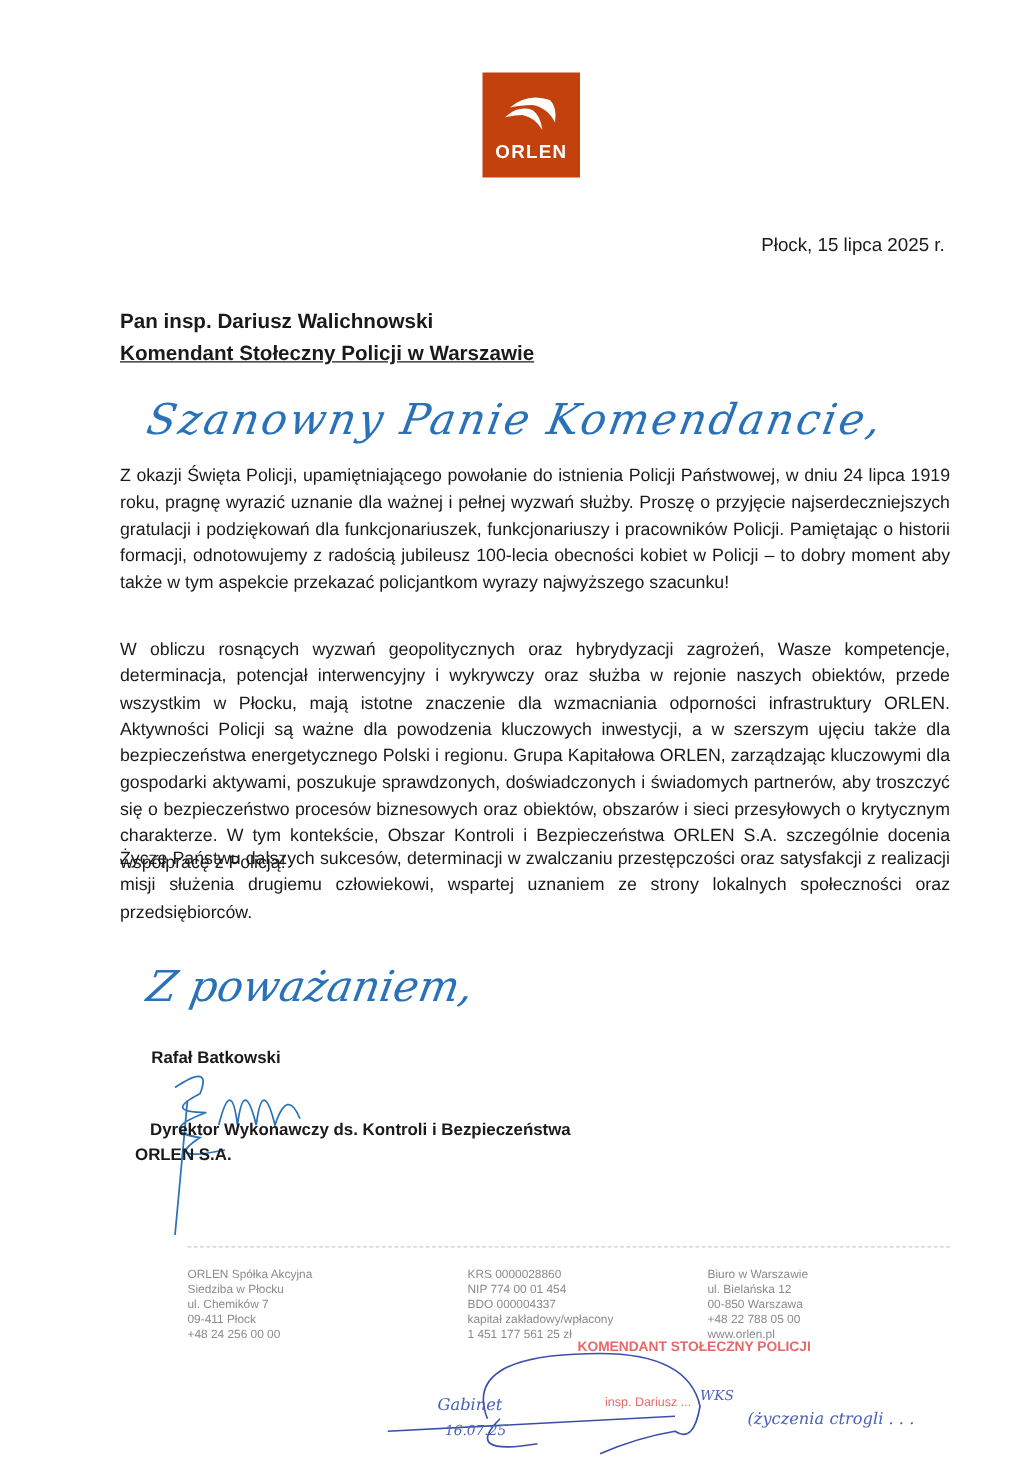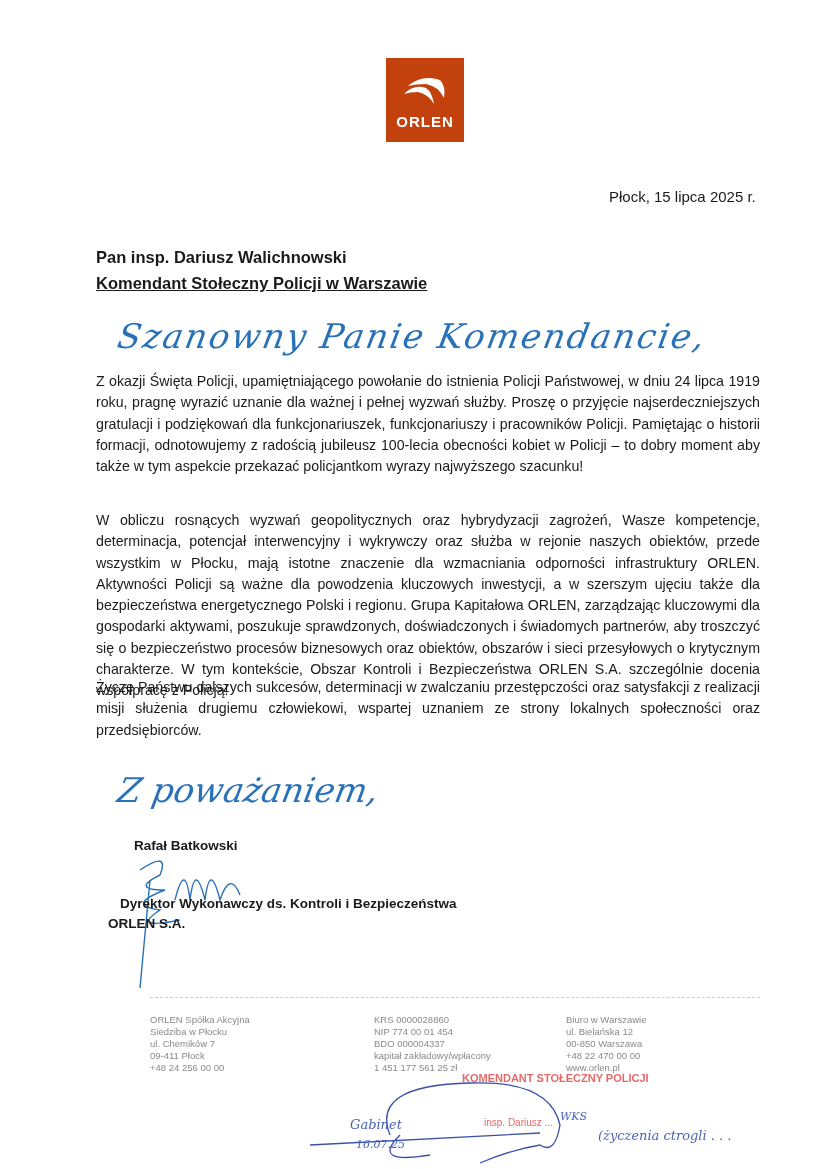--- a/index.html
+++ b/index.html
@@ -13,21 +13,21 @@
   .date { left: 609px; top: 188px; font-size: 15px; }
   .addr1 { left: 96px; top: 248px; font-size: 16.5px; font-weight: bold; }
   .addr2 { left: 96px; top: 274px; font-size: 16.5px; font-weight: bold; text-decoration: underline; }
   .hand { font-family: "DejaVu Serif", serif; font-style: italic; color: #2a72b8; }
   .greeting { left: 118px; top: 316px; font-size: 34px; letter-spacing: 2px; transform: skewX(-10deg); }
   .para { left: 96px; width: 664px; font-size: 14.2px; line-height: 21.3px; text-align: justify; }
   .p1 { top: 371px; }
   .p2 { top: 510px; }
   .p3 { top: 677px; }
   .closing { left: 118px; top: 770px; font-size: 34px; transform: skewX(-10deg); }
-  .sig-name { left: 108px; top: 838px; font-size: 13.5px; font-weight: bold; padding-left: 26px; }
+  .sig-name { left: 95px; top: 838px; font-size: 13.5px; font-weight: bold; padding-left: 26px; }
   .sig-title { left: 96px; top: 896px; font-size: 13.5px; font-weight: bold; padding-left: 24px; }
   .sig-company { left: 108px; top: 916px; font-size: 13.5px; font-weight: bold; }
   .signature { left: 120px; top: 840px; }
   .footer-line { left: 150px; top: 997px; width: 610px; border-top: 1px dashed #ccc; }
   .fcol { top: 1014px; font-size: 9.5px; line-height: 12px; color: #8a8a8a; }
   .fc1 { left: 150px; } .fc2 { left: 374px; } .fc3 { left: 566px; }
   .stamp1 { left: 462px; top: 1072px; font-size: 11px; color: #e46a6a; font-weight: bold; }
   .stamp2 { left: 484px; top: 1117px; font-size: 10px; color: #e46a6a; }
   .note { font-family: "DejaVu Serif", serif; font-style: italic; color: #4a62b8; font-size: 13px; }
   .n1 { left: 350px; top: 1117px; }
@@ -80,21 +80,21 @@
   <div>KRS  0000028860</div>
   <div>NIP   774 00 01 454</div>
   <div>BDO 000004337</div>
   <div>kapitał zakładowy/wpłacony</div>
   <div>1 451 177 561 25 zł</div>
 </div>
 <div class="abs fcol fc3">
   <div>Biuro w Warszawie</div>
   <div>ul. Bielańska 12</div>
   <div>00-850 Warszawa</div>
-  <div>+48 22 470 00 00</div>
+  <div>+48 22 788 05 00</div>
   <div>www.orlen.pl</div>
 </div>
 
 <div class="abs stamp1">KOMENDANT STOŁECZNY POLICJI</div>
 <div class="abs stamp2">insp. Dariusz ...</div>
 
 <svg class="abs" style="left:310px;top:1075px" width="280" height="90" viewBox="0 0 280 90">
   <path d="M80 60 Q60 10 160 8 Q240 5 250 50 Q245 80 230 70 Q200 75 170 88 M0 70 L230 58 M120 80 Q60 90 90 60" stroke="#3a50a8" stroke-width="1.3" fill="none"></path>
 </svg>
 

